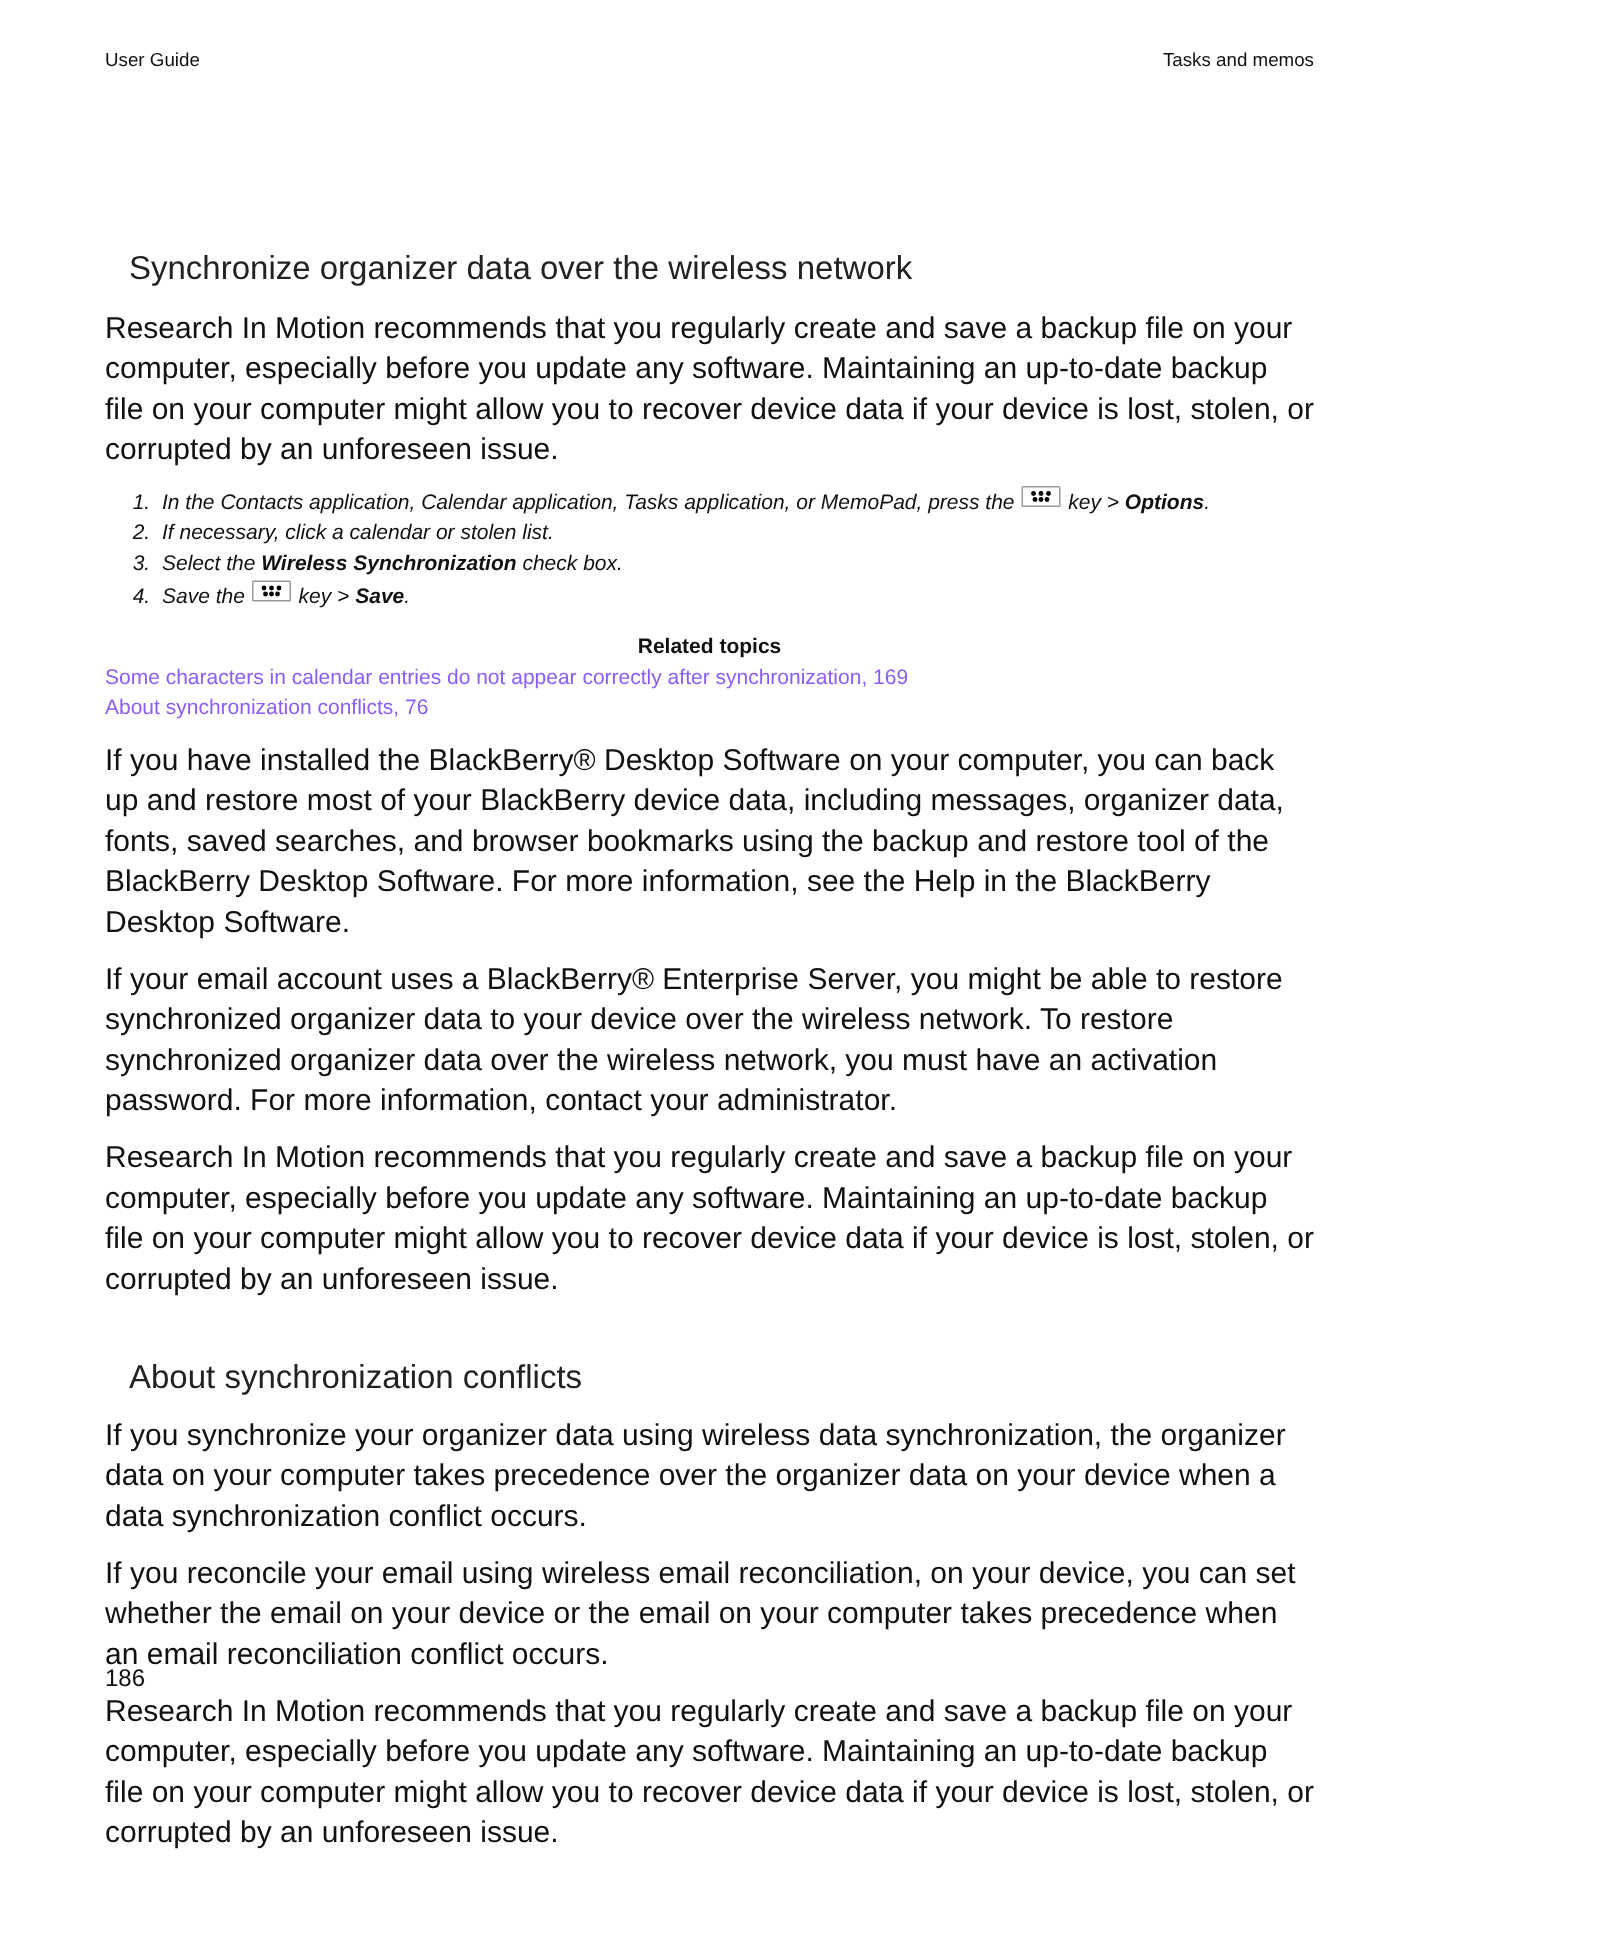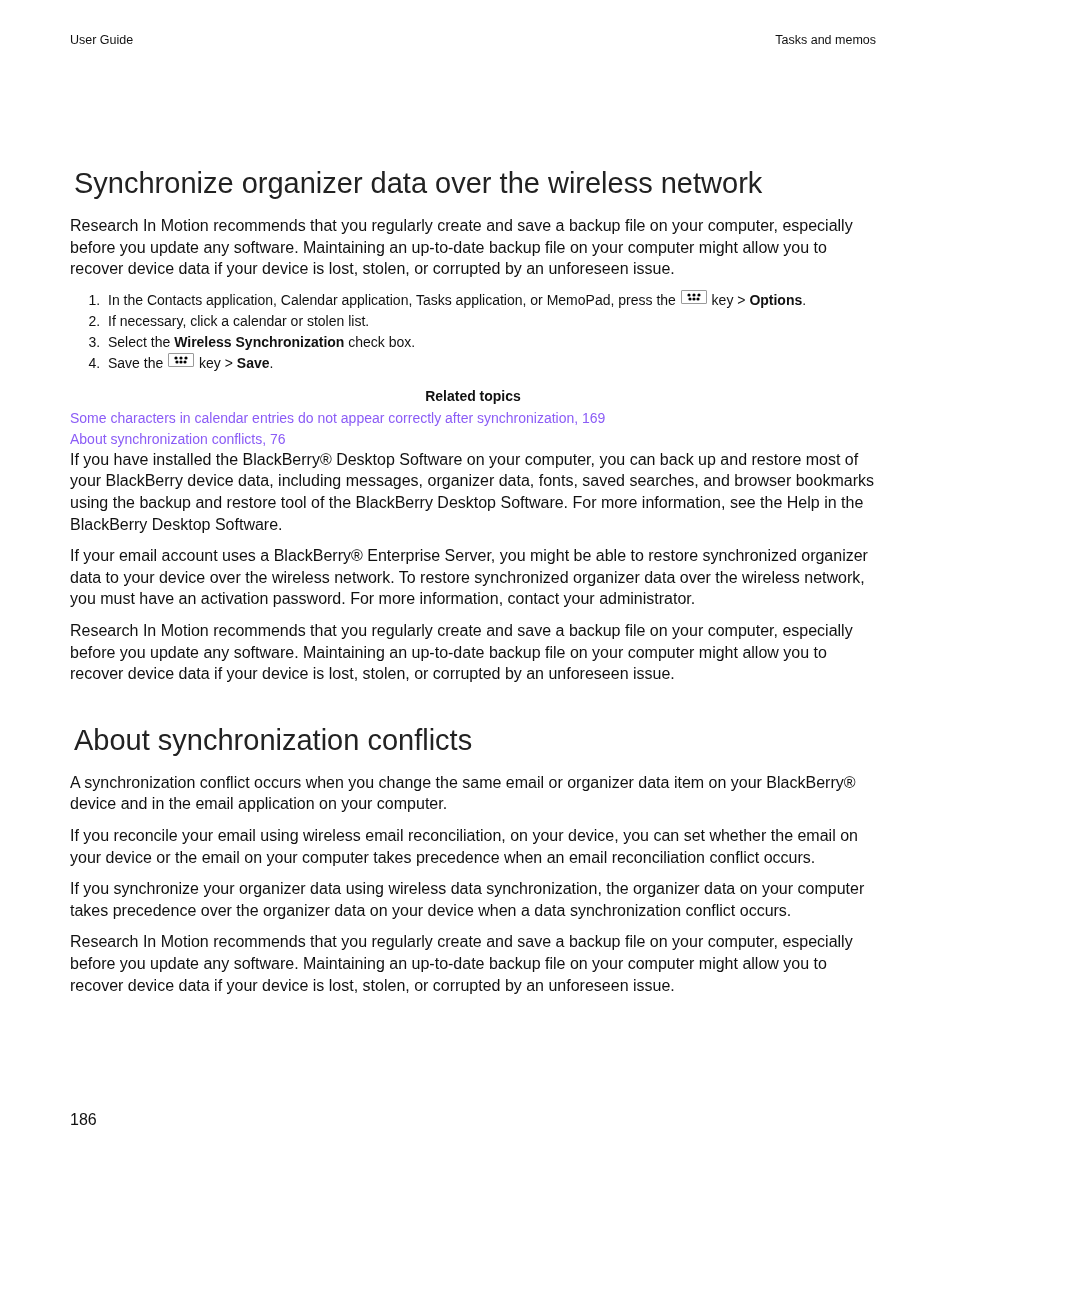--- a/index.html
+++ b/index.html
@@ -21,40 +21,41 @@
   .hdr {
     display: flex;
     justify-content: space-between;
     font-size: 12.5px;
     color: #111;
     margin-bottom: 115px;
   }
   h2.sect {
     font-family: "Trebuchet MS", "Lucida Sans", Arial, sans-serif;
     font-weight: 400;
-    font-size: 29px;
+    font-size: 22px;
     color: #222;
-    margin: 0 0 12px 4px;
+    margin: 0 0 12px 16px;
   }
   h2.sect.spaced {
     margin-top: 36px;
   }
   p.body {
-    margin: 0 0 10px 0;
-    font-size: 16px;
+    margin: 11px 0 10px 0;
+    font-size: 20px;
     line-height: 1.35;
   }
   ol.steps {
     margin: 0 0 10px 0;
     padding-left: 34px;
     font-size: 14px;
   }
   ol.steps li {
     margin: 2px 0;
     padding-left: 4px;
+    font-style: italic;
   }
   .keyicon {
     display: inline-block;
     border: 1px solid #999;
     border-radius: 1px;
     padding: 1px 4px;
     margin: 0 1px;
     font-size: 11px;
     line-height: 1;
     vertical-align: 1px;
@@ -129,19 +130,18 @@
 
   <div class="relhdr">Related topics</div>
   <div><a href="#" class="link">Some characters in calendar entries do not appear correctly after synchronization, 169</a></div>
   <div><a href="#" class="link">About synchronization conflicts, 76</a></div>
 
   <p class="body">If you have installed the BlackBerry® Desktop Software on your computer, you can back up and restore most of your BlackBerry device data, including messages, organizer data, fonts, saved searches, and browser bookmarks using the backup and restore tool of the BlackBerry Desktop Software. For more information, see the Help in the BlackBerry Desktop Software.</p>
   <p class="body">If your email account uses a BlackBerry® Enterprise Server, you might be able to restore synchronized organizer data to your device over the wireless network. To restore synchronized organizer data over the wireless network, you must have an activation password. For more information, contact your administrator.</p>
   <p class="body">Research In Motion recommends that you regularly create and save a backup file on your computer, especially before you update any software. Maintaining an up-to-date backup file on your computer might allow you to recover device data if your device is lost, stolen, or corrupted by an unforeseen issue.</p>
 
   <h2 class="sect spaced">About synchronization conflicts</h2>
-  <p class="body">A synchronization conflict occurs when you change the same email or organizer data item on your BlackBerry® device and in the email application on your computer.</p>
+  <p class="body">If you synchronize your organizer data using wireless data synchronization, the organizer data on your computer takes precedence over the organizer data on your device when a data synchronization conflict occurs.</p>
   <p class="body">If you reconcile your email using wireless email reconciliation, on your device, you can set whether the email on your device or the email on your computer takes precedence when an email reconciliation conflict occurs.</p>
-  <p class="body">If you synchronize your organizer data using wireless data synchronization, the organizer data on your computer takes precedence over the organizer data on your device when a data synchronization conflict occurs.</p>
   <p class="body">Research In Motion recommends that you regularly create and save a backup file on your computer, especially before you update any software. Maintaining an up-to-date backup file on your computer might allow you to recover device data if your device is lost, stolen, or corrupted by an unforeseen issue.</p>
 
   <div class="pnum">186</div>
 </div>
 
 </body></html>

